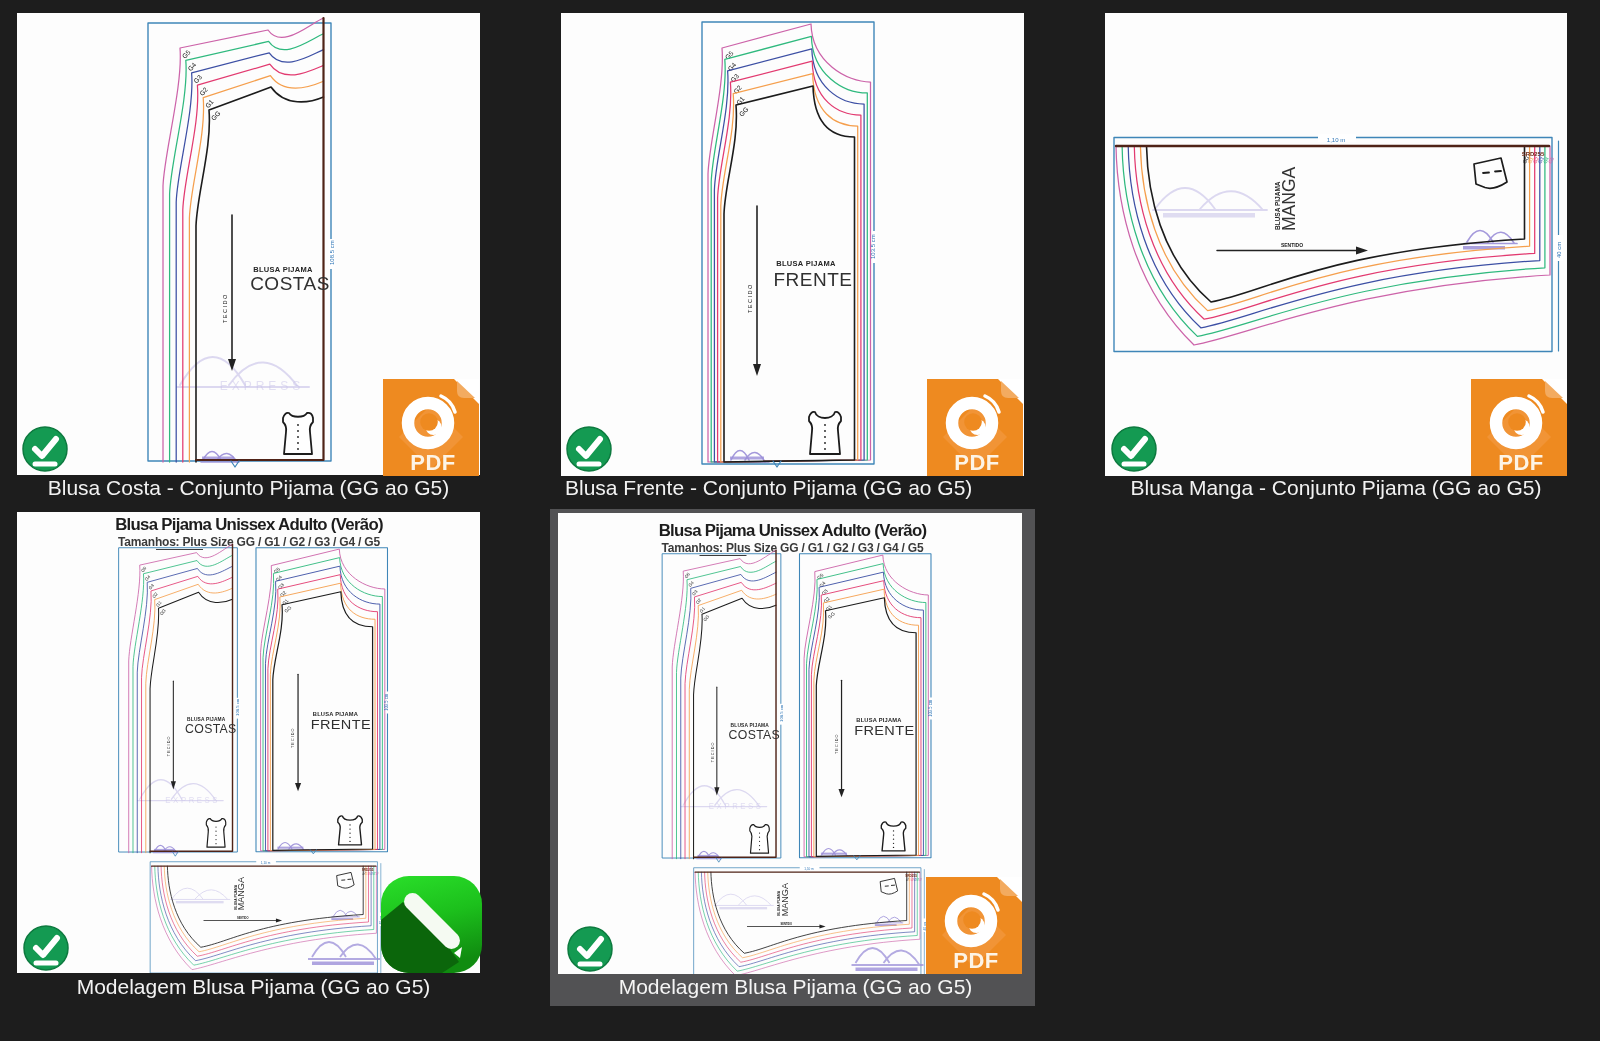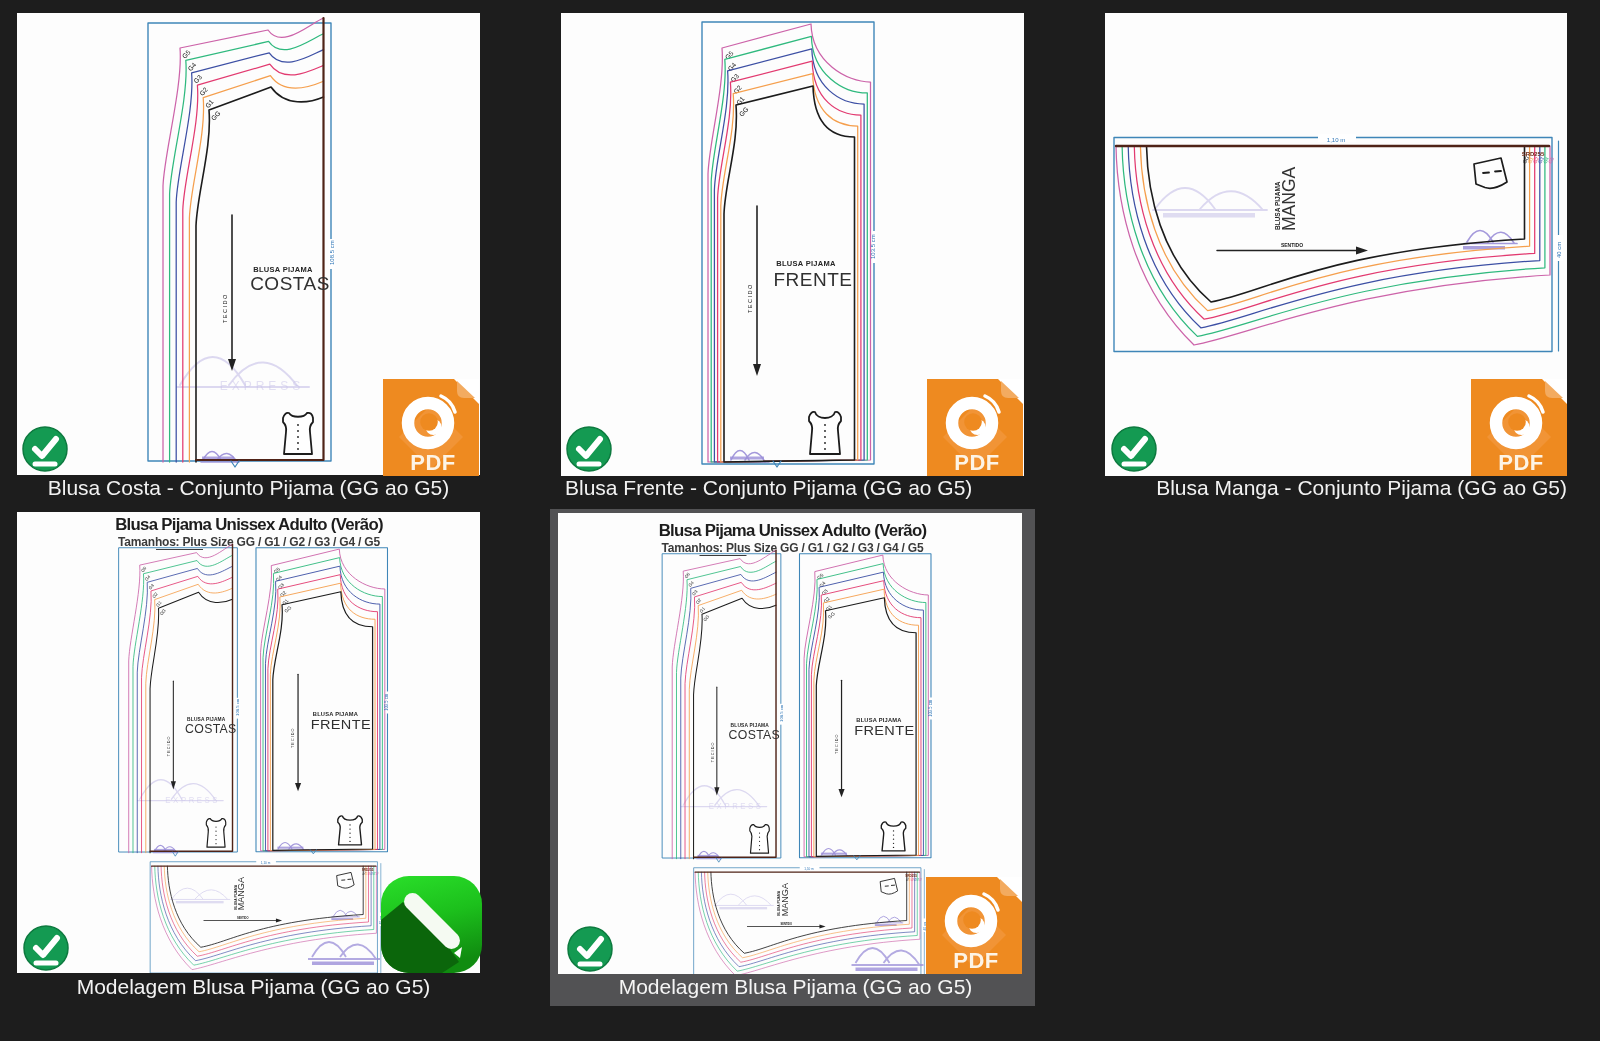--- a/index.html
+++ b/index.html
@@ -232,21 +232,21 @@
 <polygon points="48,26 80,58 48,90 16,58" fill="#f3a053" opacity="0.45"></polygon>
 <polygon points="71,0 96,0 96,25" fill="#ffffff"></polygon>
 <path d="M74,2 L74,12 Q74,19 81,19 L92,19 Z" fill="#f3ab60"></path>
 <circle cx="45" cy="44" r="20" fill="none" stroke="#ffffff" stroke-width="12.5"></circle>
 <circle cx="50.5" cy="48" r="8" fill="#ffffff"></circle>
 <circle cx="46" cy="43" r="8.8" fill="#ee8a20"></circle>
 <path d="M58,17 C65,20 70,26 72,33" stroke="#ffffff" stroke-width="3.5" fill="none" stroke-linecap="round"></path>
 <text x="50" y="91" font-size="22" font-weight="bold" fill="#fdf4e6" text-anchor="middle" font-family="Liberation Sans, sans-serif" letter-spacing="0.5">PDF</text>
 </svg>
 
-<div style="position:absolute;width:463px;text-align:right;color:#f2f2f2;font-size:21px;font-family:'Liberation Sans',sans-serif;letter-spacing:0px;left:1105px;top:476px;width:462px;">Blusa Manga - Conjunto Pijama (GG ao G5)</div>
+<div style="position:absolute;width:463px;text-align:center;color:#f2f2f2;font-size:21px;font-family:'Liberation Sans',sans-serif;letter-spacing:0px;left:1105px;top:476px;width:462px;">Blusa Manga - Conjunto Pijama (GG ao G5)</div>
 
 <div class="card" style="left:17px;top:512px;width:463px;height:461px;">
 <svg width="463" height="461" viewBox="0 0 463 461">
       <g transform="translate(0,-3)">
         <g>
 
 <text x="232" y="21" font-size="16.8" font-weight="bold" fill="#1d1d1d" text-anchor="middle" font-family="Liberation Sans, sans-serif" letter-spacing="-0.7">Blusa Pijama Unissex Adulto (Verão)</text>
 
 <text x="232" y="37" font-size="12" font-weight="bold" fill="#3a3a3a" text-anchor="middle" font-family="Liberation Sans, sans-serif" letter-spacing="-0.2">Tamanhos: Plus Size GG / G1 / G2 / G3 / G4 / G5</text>
 <path d="M139,40.5 L186,40.5" stroke="#3a3a3a" stroke-width="1.1"></path>

